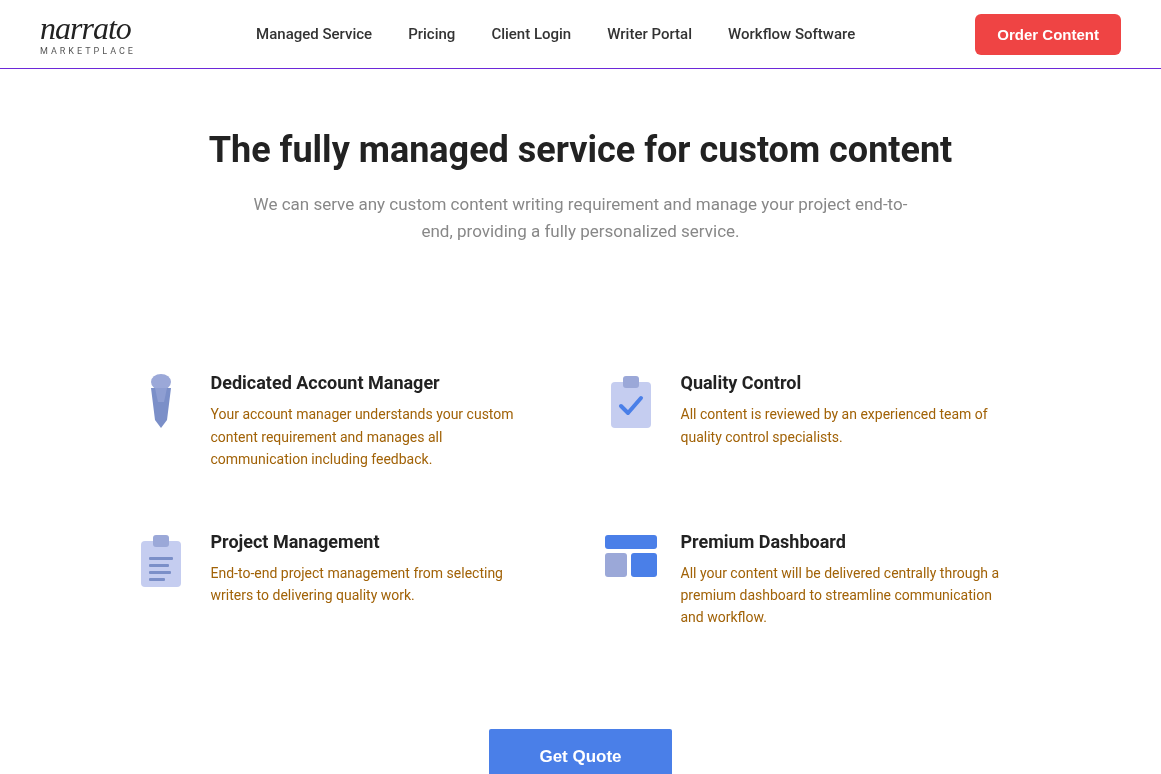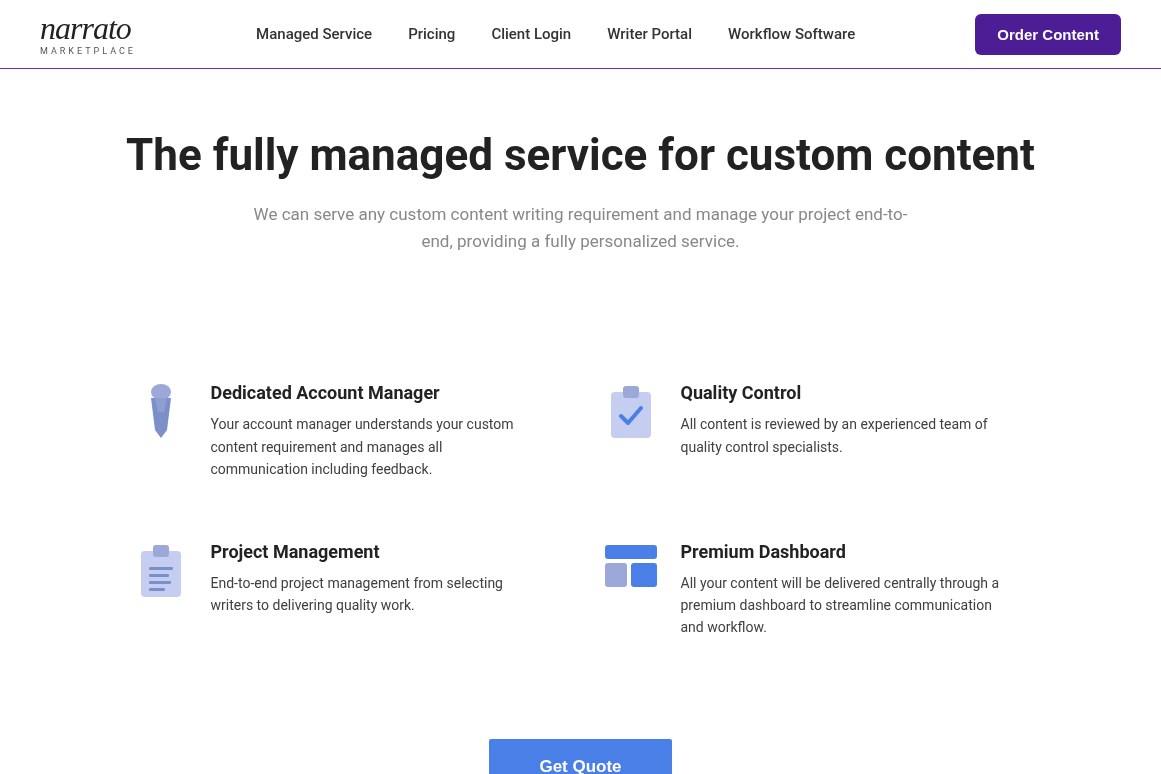--- a/index.html
+++ b/index.html
@@ -30,38 +30,38 @@
       margin-top: 2px;
     }
     nav { display: flex; align-items: flex-end; gap: 36px; }
     nav a {
       text-decoration: none;
       color: #333;
       font-size: 15px;
       font-weight: 500;
     }
     .btn-order {
-      background: #4c1d95;
+      background: #ef4444;
       color: #fff;
       border: none;
       padding: 12px 22px;
       border-radius: 6px;
       font-size: 15px;
       font-weight: 600;
       cursor: pointer;
       white-space: nowrap;
     }
 
     
     .hero {
       text-align: center;
       padding: 60px 40px 40px;
     }
     .hero h1 {
-      font-size: 44px;
+      font-size: 36px;
       font-weight: 700;
       color: #222;
       margin-bottom: 20px;
     }
     .hero p {
       font-size: 17px;
       color: #888;
       line-height: 1.6;
       max-width: 680px;
       margin: 17px auto;
@@ -90,21 +90,21 @@
       justify-content: center;
     }
     .feature-text h3 {
       font-size: 18px;
       font-weight: 700;
       color: #222;
       margin-bottom: 10px;
     }
     .feature-text p {
       font-size: 14px;
-      color: #404040;
+      color: #a16207;
       line-height: 1.6;
     }
 
     
     .cta-section {
       text-align: center;
       padding: 30px 40px 60px;
     }
     .btn-quote {
       background: #4a7fe8;

